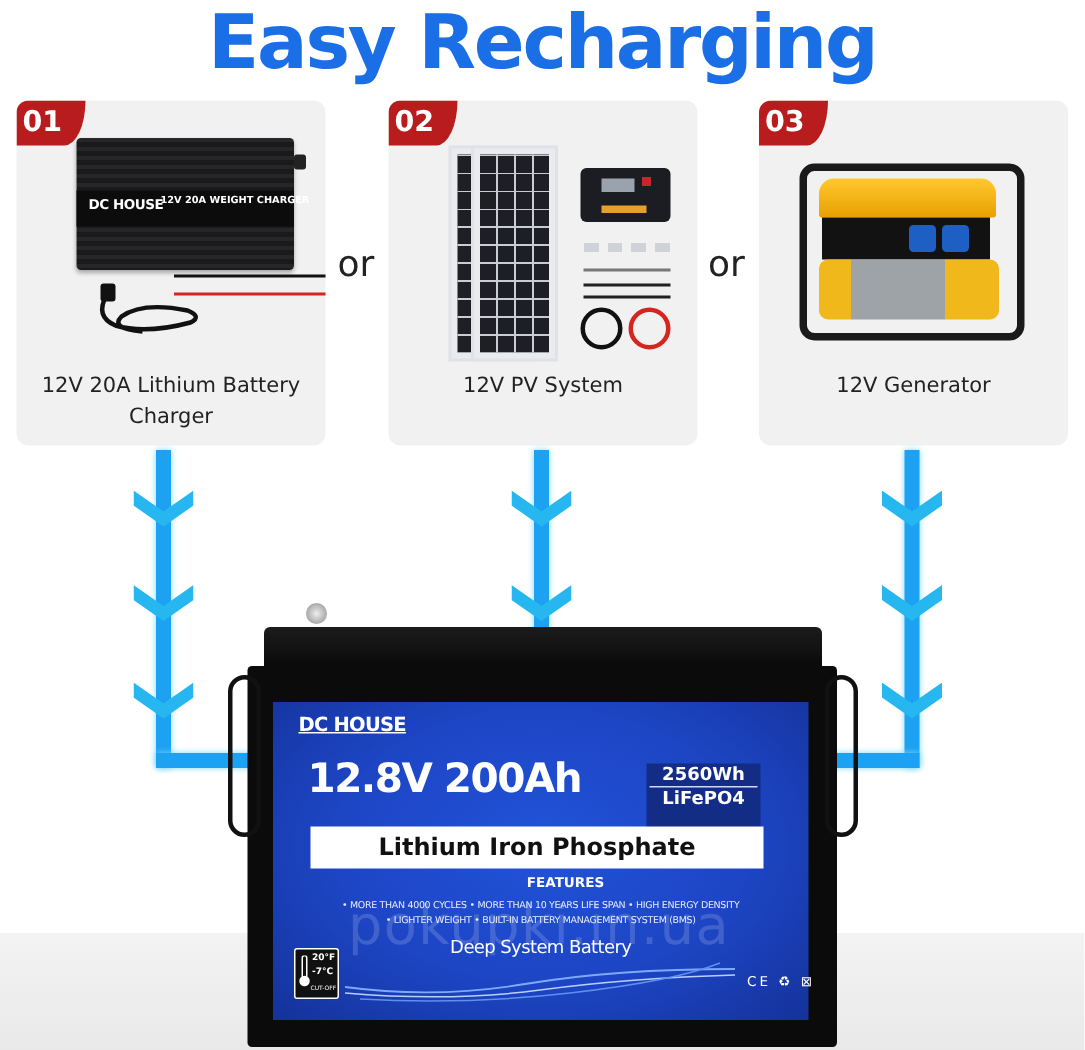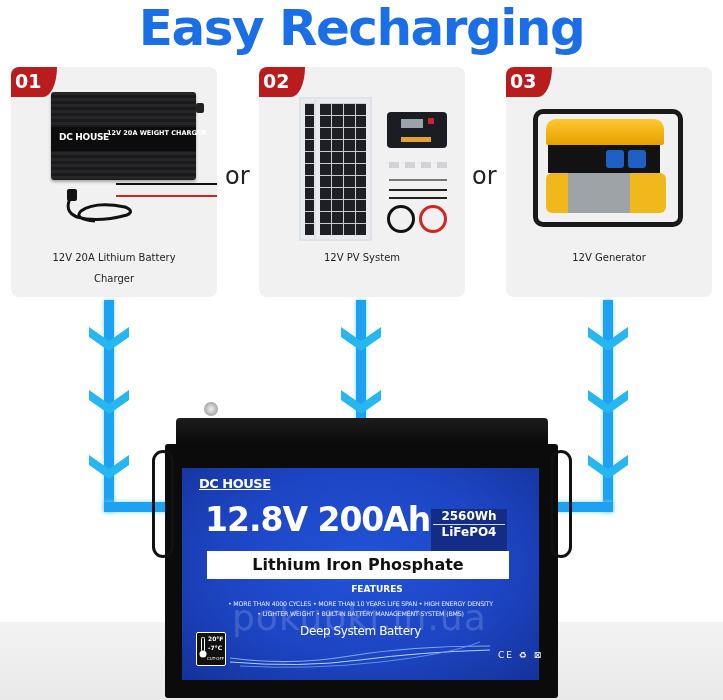--- a/index.html
+++ b/index.html
@@ -12,21 +12,21 @@
     .title { position: absolute; left: 0; top: -4px; width: 723px; text-align: center;
       font-family: "DejaVu Sans", sans-serif; font-weight: bold; font-size: 50px;
       letter-spacing: -1.5px; color: #1a6ee6; line-height: 64px; }
 
     .card { position: absolute; top: 67px; width: 206px; height: 230px; background: #f1f1f2;
       border-radius: 8px; overflow: hidden; }
     .badge { position: absolute; left: 0; top: 0; width: 46px; height: 30px; background: #b91c1c;
       color: #fff; font-family: "DejaVu Sans", sans-serif; font-weight: bold; font-size: 19px;
       line-height: 28px; padding-left: 4px; border-bottom-right-radius: 14px 30px; z-index: 3; }
     .card-label { position: absolute; left: 0; width: 100%; text-align: center;
-      font-family: "DejaVu Sans", sans-serif; font-size: 10px; color: #222; line-height: 21px; }
+      font-family: "DejaVu Sans", sans-serif; font-size: 14px; color: #222; line-height: 21px; }
     .or { position: absolute; top: 162px; font-family: "DejaVu Sans", sans-serif; font-size: 24px;
       color: #222; }
 
     
     .charger { position: absolute; left: 40px; top: 25px; width: 145px; height: 88px;
       background: repeating-linear-gradient(#262628 0 3px, #1a1a1c 3px 6px);
       border-radius: 3px; box-shadow: 0 2px 3px rgba(0,0,0,0.3); }
     .charger-band { position: absolute; left: 0; top: 35px; width: 145px; height: 24px; background: #0c0c0c; }
     .charger-brand { position: absolute; left: 8px; top: 40px; font-family: "DejaVu Sans", sans-serif;
       font-weight: bold; font-size: 9px; color: #fff; letter-spacing: -0.3px; }
@@ -69,21 +69,21 @@
       background: linear-gradient(#1c1c1c, #0a0a0a); border-radius: 4px 4px 0 0; }
     .bat-body { position: absolute; left: 165px; top: 444px; width: 393px; height: 254px;
       background: #0b0b0b; border-radius: 3px; }
     .bat-label { position: absolute; left: 182px; top: 468px; width: 357px; height: 212px;
       background: radial-gradient(ellipse at 50% 45%, #2153d8 0%, #1d45c4 55%, #14329a 100%); }
     .handle { position: absolute; top: 450px; width: 22px; height: 108px; border: 3px solid #111; border-radius: 12px; }
 
     .bat-brand { position: absolute; left: 199px; top: 476px; font-family: "DejaVu Sans", sans-serif;
       font-weight: bold; font-size: 13px; color: #fff; letter-spacing: -0.5px; text-decoration: underline; }
     .bat-volt { position: absolute; left: 205px; top: 498px; font-family: "DejaVu Sans", sans-serif;
-      font-weight: bold; font-size: 33px; color: #fff; letter-spacing: -1px; white-space: nowrap; line-height: 44px; }
+      font-weight: bold; font-size: 27px; color: #fff; letter-spacing: -1px; white-space: nowrap; line-height: 44px; }
     .bat-spec { position: absolute; left: 431px; top: 509px; width: 76px; height: 44px; background: #132c86;
       color: #fff; font-family: "DejaVu Sans", sans-serif; font-weight: bold; font-size: 12px; text-align: center; line-height: 15px; }
     .bat-spec hr { border: none; height: 1px; background: #d0d8ff; margin: 0 2px; }
     .bat-chem { position: absolute; left: 207px; top: 551px; width: 302px; height: 28px; background: #fff;
       color: #111; font-family: "DejaVu Sans", sans-serif; font-weight: bold; font-size: 16px; text-align: center; line-height: 28px; }
     .feat-title { position: absolute; left: 182px; top: 584px; width: 357px; text-align: center;
       font-family: "DejaVu Sans", sans-serif; font-weight: bold; font-size: 9px; color: #fff; padding-left: 33px; }
     .feat-line { position: absolute; left: 182px; width: 357px; text-align: center;
       font-family: "DejaVu Sans", sans-serif; font-size: 6.3px; color: #e8ecff; white-space: nowrap; letter-spacing: -0.2px; }
     .deep { position: absolute; left: 182px; top: 624px; width: 357px; text-align: center;

